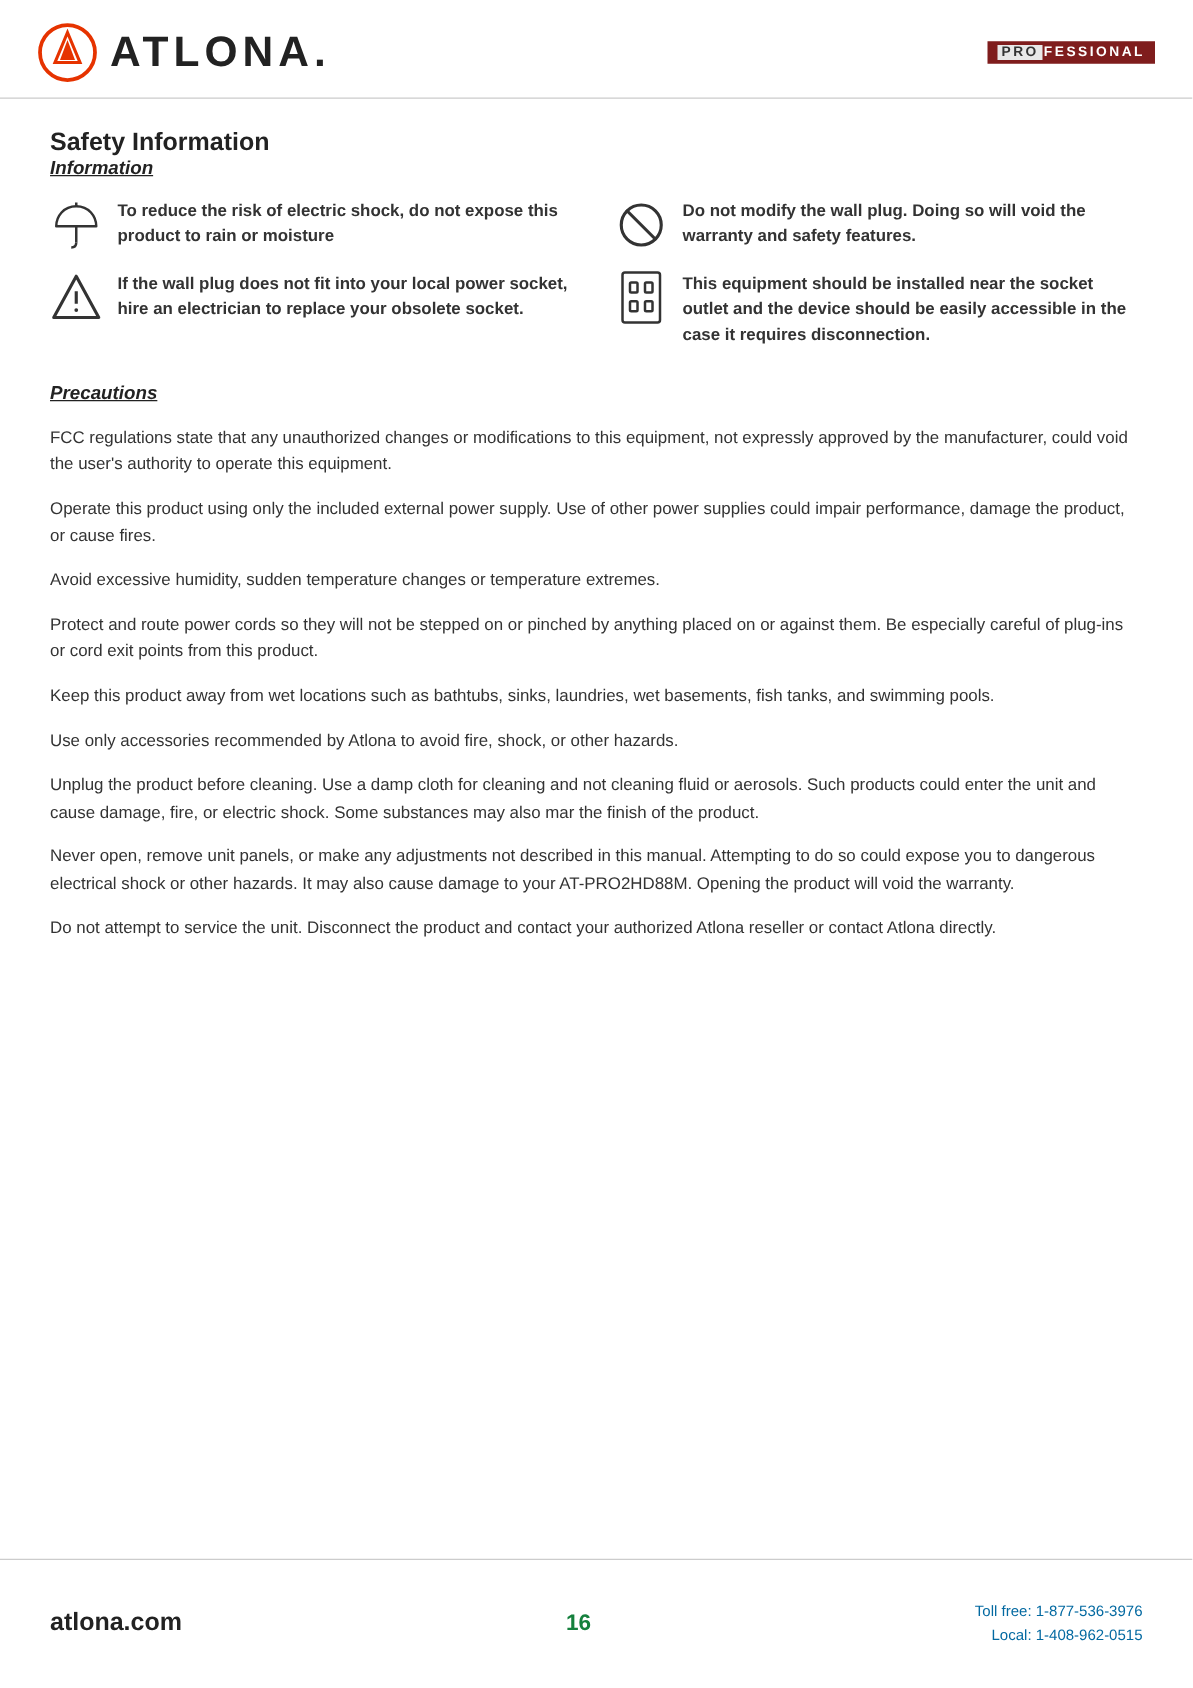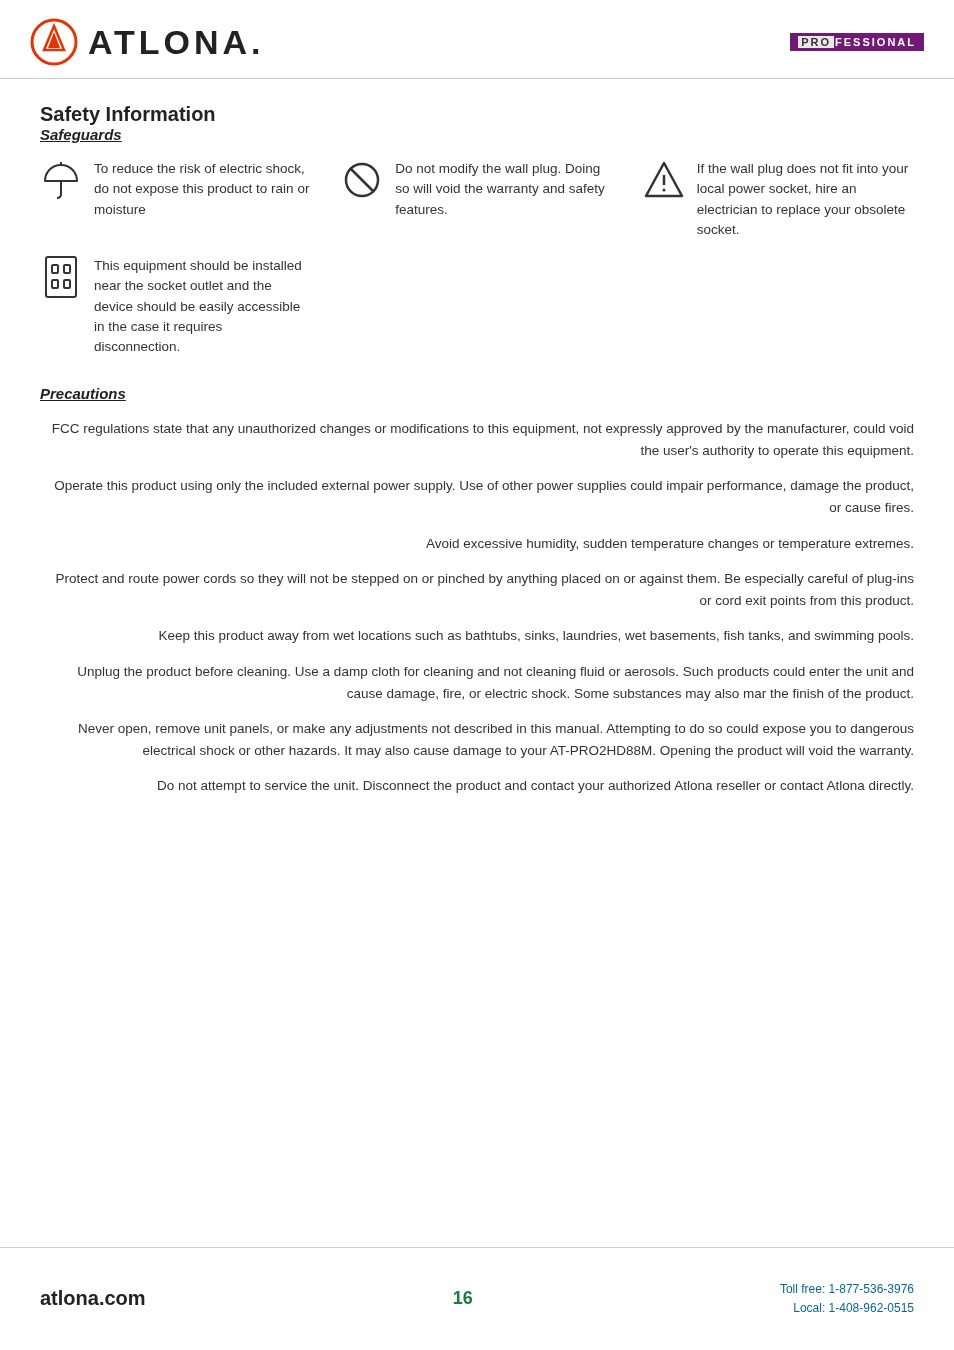--- a/index.html
+++ b/index.html
@@ -31,21 +31,21 @@
       height: 48px;
     }
     .logo-text {
       font-size: 34px;
       font-weight: bold;
       letter-spacing: 4px;
       color: #222;
       font-family: Arial, sans-serif;
     }
     .professional-badge {
-      background: #701a75;
+      background: #7f1d1d;
       color: #fff;
       font-size: 11px;
       letter-spacing: 2px;
       padding: 3px 8px;
       font-weight: bold;
     }
     .professional-badge .pro {
       background: #e8e8e8;
       color: #333;
       padding: 0 3px;
@@ -66,23 +66,24 @@
       font-size: 15px;
       font-weight: bold;
       text-decoration: underline;
       font-style: italic;
       margin-bottom: 16px;
     }
 
     
     .safeguards-grid {
       display: grid;
-      grid-template-columns: 1fr 1fr 1fr;
+      grid-template-columns: 1fr 1fr;
       gap: 16px 30px;
       margin-bottom: 28px;
+      font-weight: bold;
     }
     .safeguard-item {
       display: flex;
       align-items: flex-start;
       gap: 12px;
     }
     .safeguard-icon {
       flex-shrink: 0;
       width: 42px;
       height: 42px;
@@ -95,21 +96,20 @@
       line-height: 1.5;
       color: #333;
     }
 
     
     .para {
       font-size: 13.5px;
       line-height: 1.6;
       color: #333;
       margin-bottom: 14px;
-      text-align: right;
     }
 
     
     .footer {
       position: absolute;
       bottom: 0;
       left: 0;
       right: 0;
       border-top: 1px solid #ccc;
       display: flex;
@@ -150,21 +150,21 @@
   </div>
   <div class="professional-badge">
     <span class="pro">PRO</span>FESSIONAL
   </div>
 </div>
 
 <div class="content">
 
   <div class="page-title">Safety Information</div>
 
-  <div class="section-heading">Safeguards</div>
+  <div class="section-heading">Information</div>
 
   <div class="safeguards-grid">
 
     <div class="safeguard-item">
       <div class="safeguard-icon">
         <svg width="40" height="40" viewBox="0 0 40 40" xmlns="http://www.w3.org/2000/svg">
           <path d="M20 5 C10 5 4 13 4 21 L20 21 L20 21 L36 21 C36 13 30 5 20 5Z" fill="none" stroke="#333" stroke-width="2" stroke-linejoin="round"></path>
           <line x1="20" y1="21" x2="20" y2="34" stroke="#333" stroke-width="2"></line>
           <path d="M20 34 Q20 38 16 38" fill="none" stroke="#333" stroke-width="2"></path>
           <line x1="20" y1="5" x2="20" y2="2" stroke="#333" stroke-width="2"></line>
@@ -210,20 +210,21 @@
   </div>
 
   <div class="section-heading">Precautions</div>
 
   <div>
     <p class="para">FCC regulations state that any unauthorized changes or modifications to this equipment, not expressly approved by the manufacturer, could void the user's authority to operate this equipment.</p>
     <p class="para">Operate this product using only the included external power supply. Use of other power supplies could impair performance, damage the product, or cause fires.</p>
     <p class="para">Avoid excessive humidity, sudden temperature changes or temperature extremes.</p>
     <p class="para">Protect and route power cords so they will not be stepped on or pinched by anything placed on or against them. Be especially careful of plug-ins or cord exit points from this product.</p>
     <p class="para">Keep this product away from wet locations such as bathtubs, sinks, laundries, wet basements, fish tanks, and swimming pools.</p>
+    <p class="para">Use only accessories recommended by Atlona to avoid fire, shock, or other hazards.</p>
     <p class="para">Unplug the product before cleaning. Use a damp cloth for cleaning and not cleaning fluid or aerosols. Such products could enter the unit and cause damage, fire, or electric shock. Some substances may also mar the finish of the product.</p>
     <p class="para">Never open, remove unit panels, or make any adjustments not described in this manual. Attempting to do so could expose you to dangerous electrical shock or other hazards. It may also cause damage to your AT-PRO2HD88M. Opening the product will void the warranty.</p>
     <p class="para">Do not attempt to service the unit. Disconnect the product and contact your authorized Atlona reseller or contact Atlona directly.</p>
   </div>
 
 </div>
 
 <div class="footer">
   <div class="footer-left">atlona.com</div>
   <div class="footer-center">16</div>

